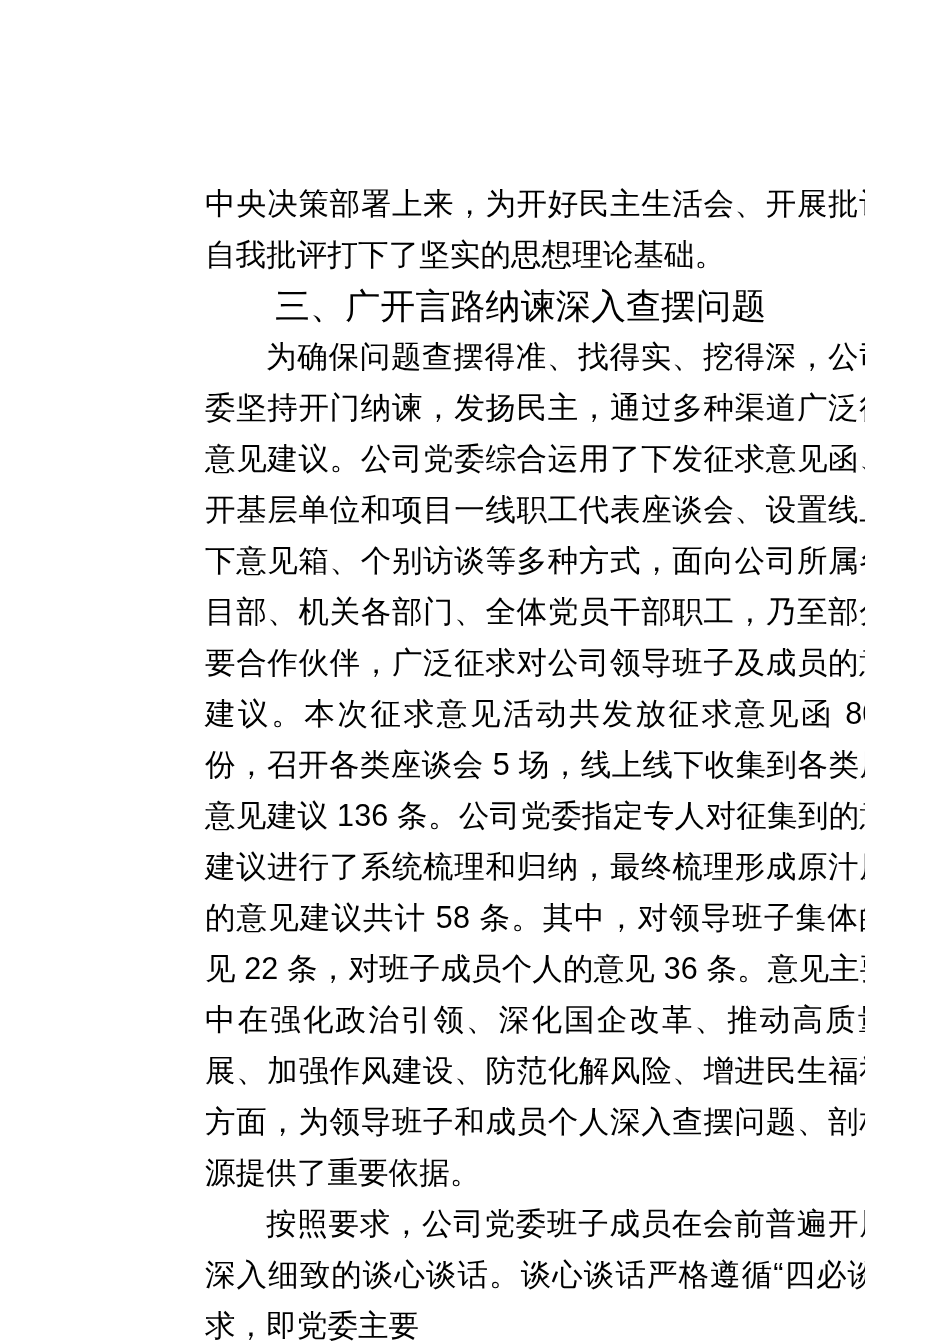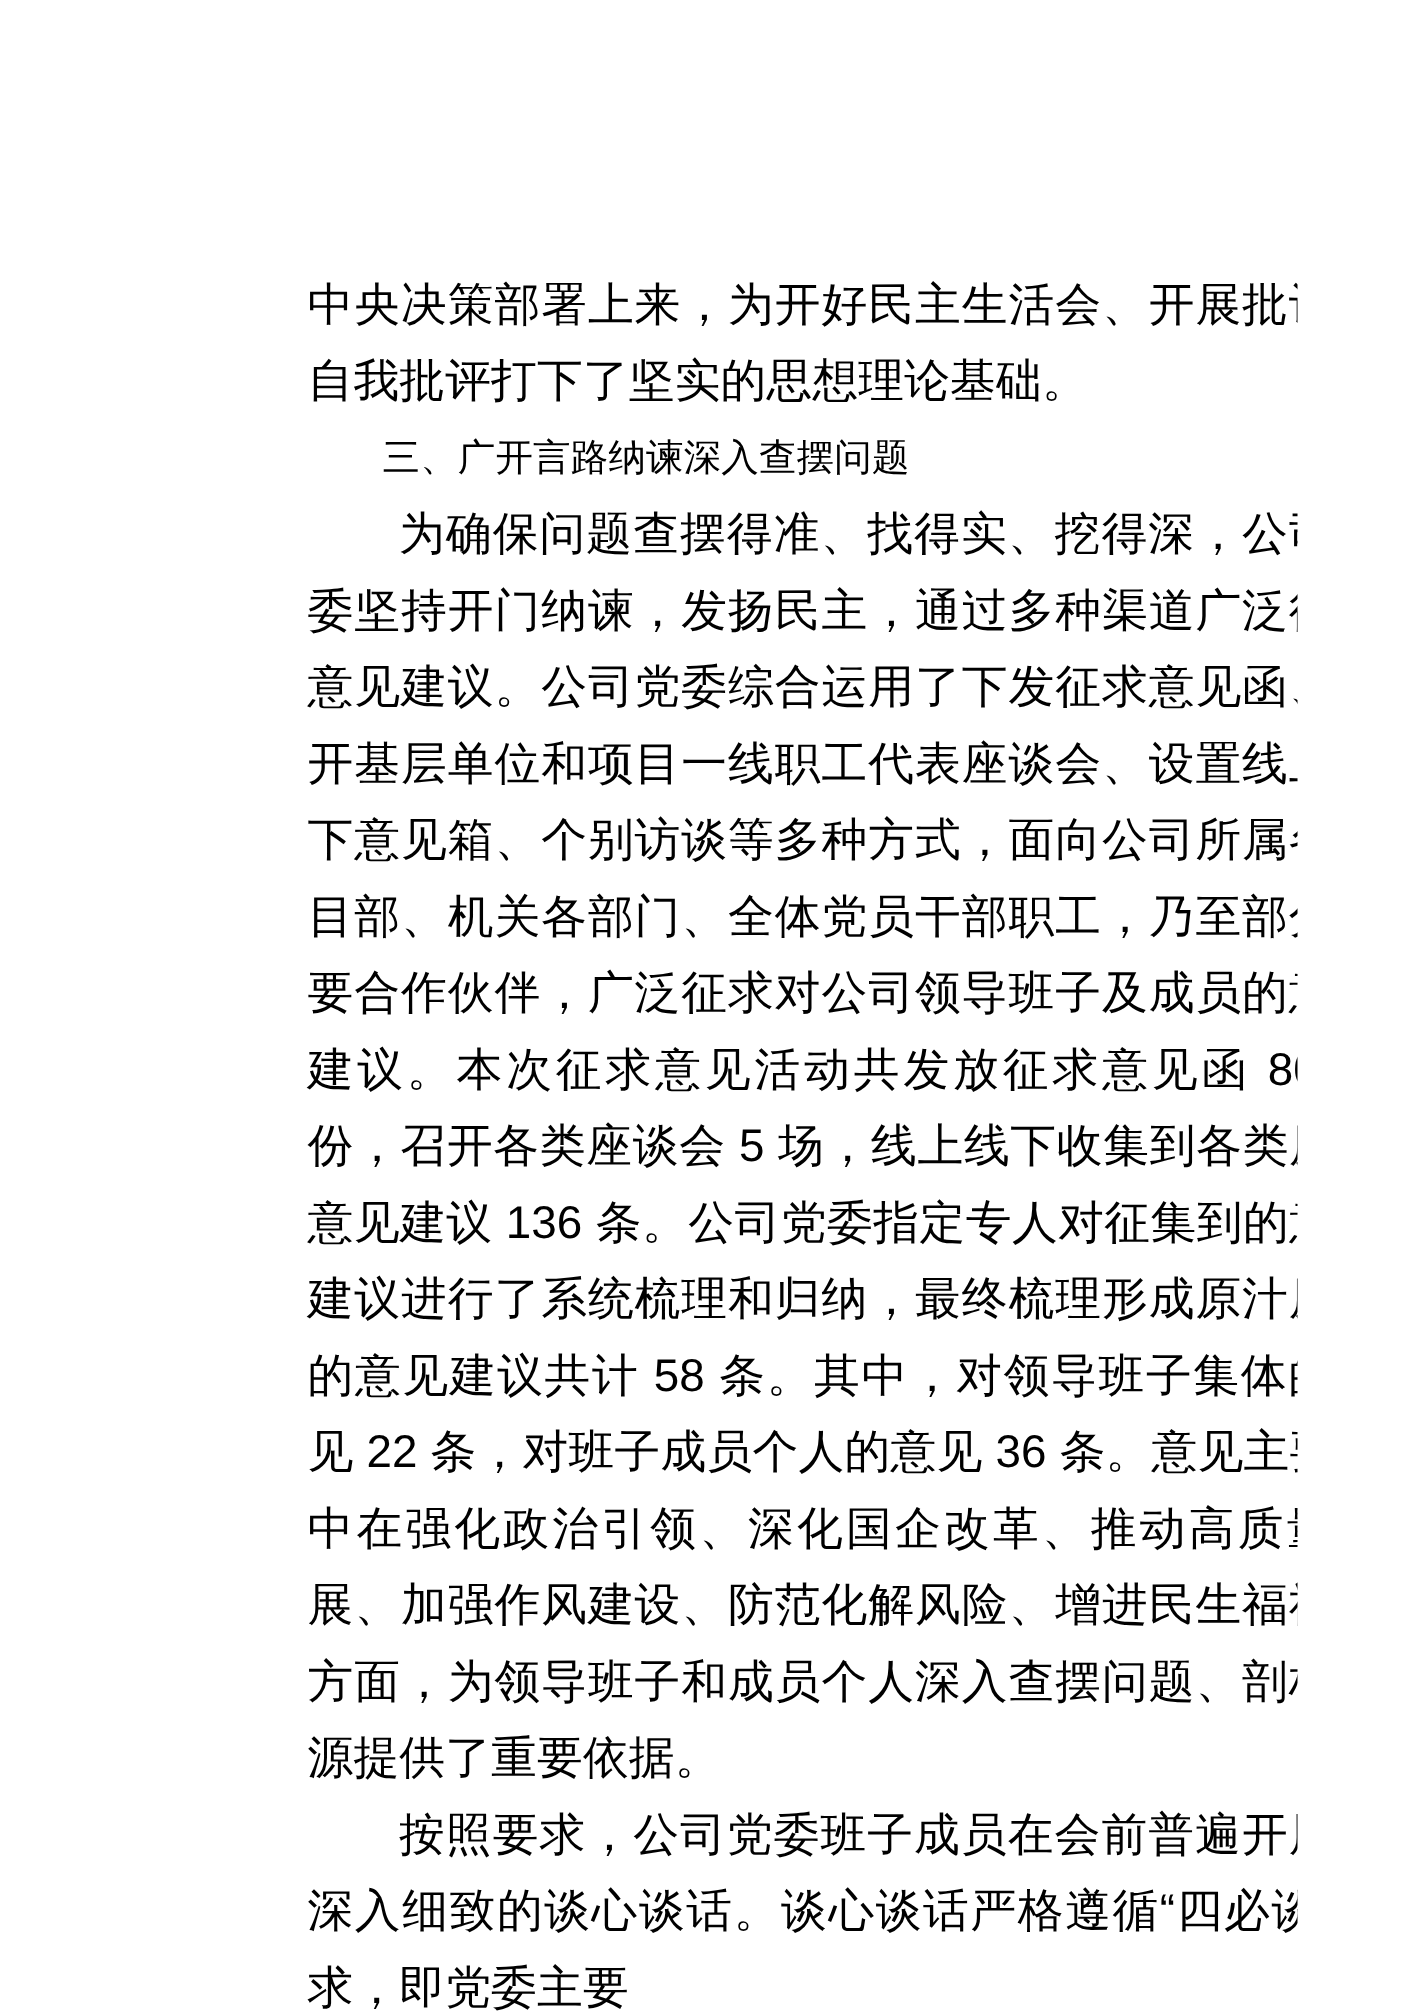--- a/index.html
+++ b/index.html
@@ -34,21 +34,21 @@
     letter-spacing: 0.1px;
     font-weight: 400;
     -webkit-font-smoothing: antialiased;
   }
   .para.cont {
     text-indent: 0;
   }
   .heading {
     margin: 0;
     font-family: "Liberation Sans", "DejaVu Sans", sans-serif;
-    font-size: 25px;
+    font-size: 35px;
     line-height: 51px;
     color: #000000;
     text-indent: 2em;
     text-align: left;
     font-weight: 400;
     letter-spacing: 0.1px;
   }
 </style>
 </head>
 <body>

